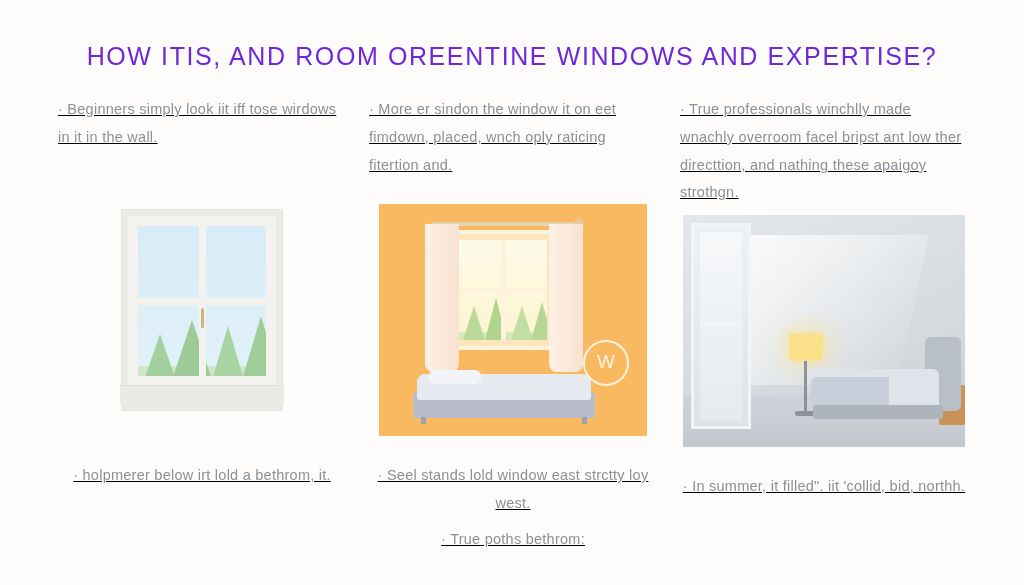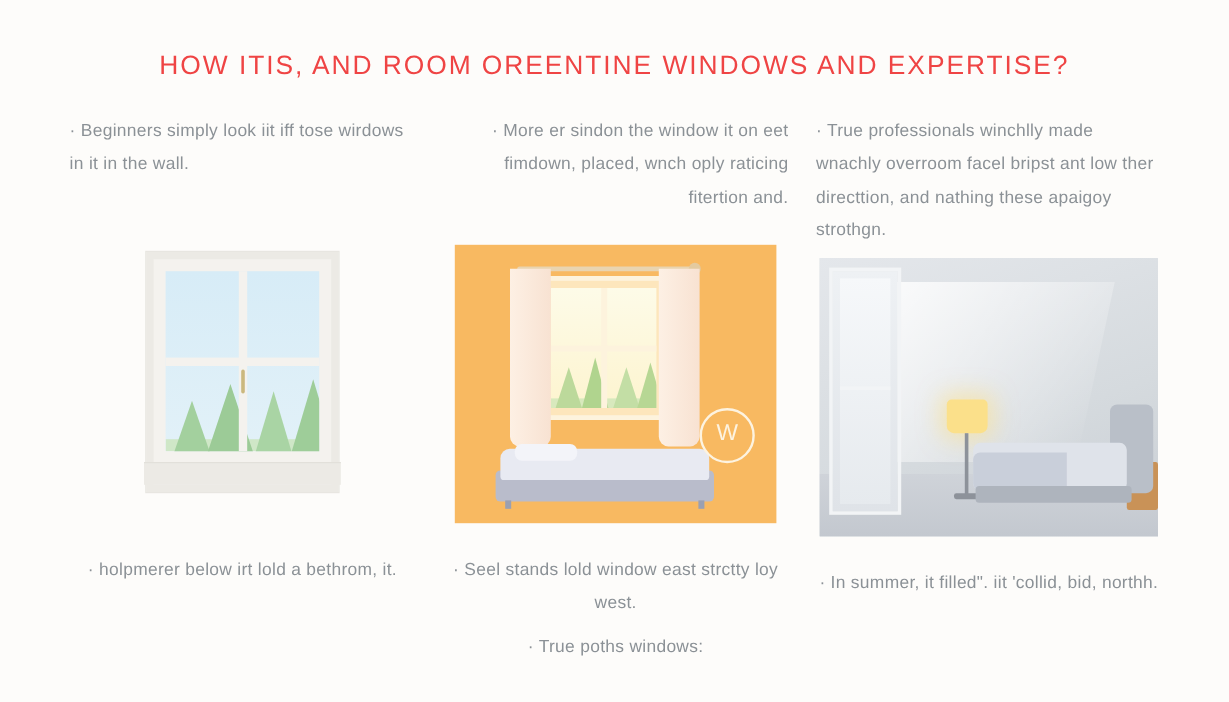--- a/index.html
+++ b/index.html
@@ -19,48 +19,49 @@
     height: 585px;
     background: #fdfcfa;
     box-sizing: border-box;
   }
   .slide-title {
     position: absolute;
     top: 42px;
     left: 0;
     width: 1024px;
     text-align: center;
-    font-size: 22px;
+    font-size: 25px;
     letter-spacing: 1.6px;
-    color: #ef4444;
+    color: #6d28d9;
     font-weight: 400;
     white-space: nowrap;
   }
   .columns {
     position: absolute;
     top: 96px;
     left: 58px;
     width: 910px;
     display: flex;
     justify-content: space-between;
   }
   .column {
     width: 288px;
     display: flex;
     flex-direction: column;
+    text-decoration: underline;
   }
   .top-text {
     min-height: 100px;
     font-size: 14.5px;
     line-height: 1.92;
     color: #8b9196;
     letter-spacing: 0.25px;
   }
   .col-1 .top-text { text-align: left; }
-  .col-2 .top-text { text-align: right; }
+  .col-2 .top-text { text-align: left; }
   .col-3 .top-text { text-align: left; }
 
   .figure {
     margin-top: 8px;
     height: 232px;
     position: relative;
   }
 
   
   .fig1 {
@@ -333,21 +334,21 @@
               <div class="leg r"></div>
             </div>
             <div class="duvet"></div>
             <div class="pillow"></div>
           </div>
           <div class="logo">W</div>
         </div>
       </div>
       <div class="bottom-text">
         <p>· Seel stands lold window east strctty loy west.</p>
-        <p>· True poths windows:</p>
+        <p>· True poths bethrom:</p>
       </div>
     </div>
 
     <div class="column col-3">
       <div class="top-text">· True professionals winchlly made wnachly overroom facel bripst ant low ther directtion, and nathing these apaigoy strothgn.</div>
       <div class="figure">
         <div class="fig3">
           <div class="wall-back"></div>
           <div class="light"></div>
           <div class="floor"></div>

